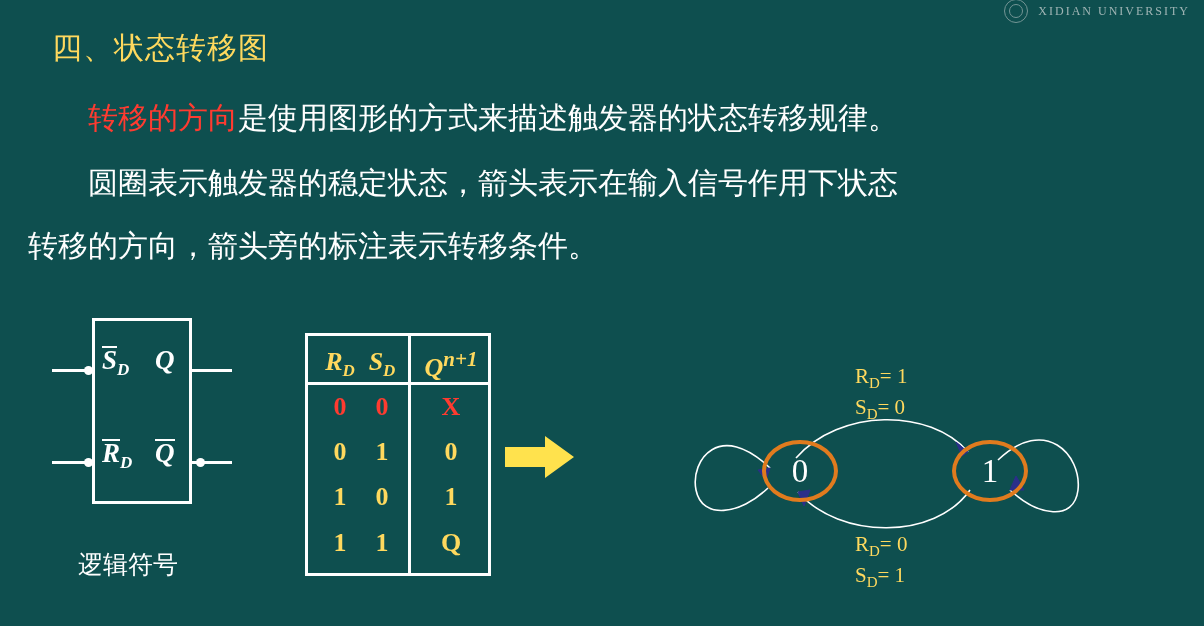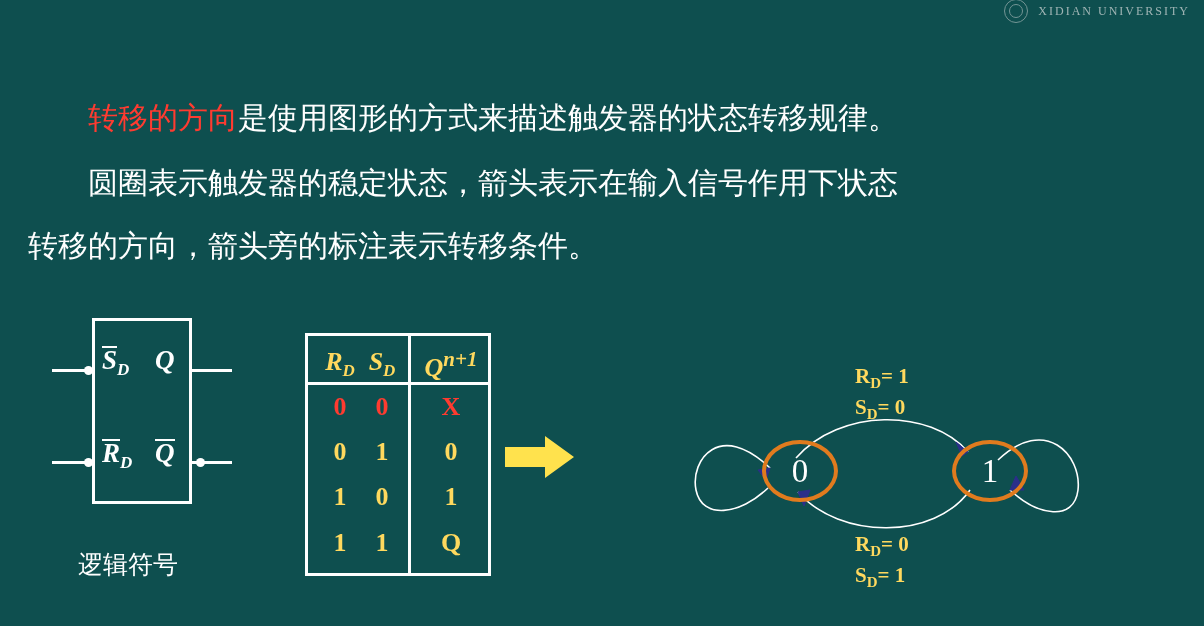--- a/index.html
+++ b/index.html
@@ -195,21 +195,21 @@
     position: absolute;
     left: 600px;
     top: 340px;
     width: 604px;
     height: 250px;
   }
   .st-label {
     position: absolute;
     color: #ffd95e;
     font-size: 21px;
-    font-weight: bold;
+    font-weight: normal;
     font-family: "Liberation Serif", serif;
     white-space: nowrap;
   }
   .st-label .sb { font-size: 15px; vertical-align: sub; }
   .lab-left   { left: 635px; top: 432px; line-height: 1.35; }
   .lab-top    { left: 855px; top: 362px; line-height: 1.35; }
   .lab-bottom { left: 855px; top: 530px; line-height: 1.35; }
   .lab-right  { left: 1085px; top: 432px; line-height: 1.35; }
 
   .state-circle {
@@ -232,20 +232,21 @@
 </head>
 <body>
 
 <div class="slide">
 
   <div class="logo-area">
     <span class="logo-seal"></span>
     <span>XIDIAN UNIVERSITY</span>
   </div>
 
+  <div class="heading">四、状态转移图</div>
 
   <div class="para p1">
     <span class="hl">转移的方向</span><span>是使用图形的方式来描述触发器的状态转移规律。</span>
   </div>
   <div class="para p2">圆圈表示触发器的稳定状态，箭头表示在输入信号作用下状态</div>
   <div class="para p3">转移的方向，箭头旁的标注表示转移条件。</div>
 
   <div class="symbol"></div>
   <div class="wire w1"></div>
   <div class="wire w2"></div>

